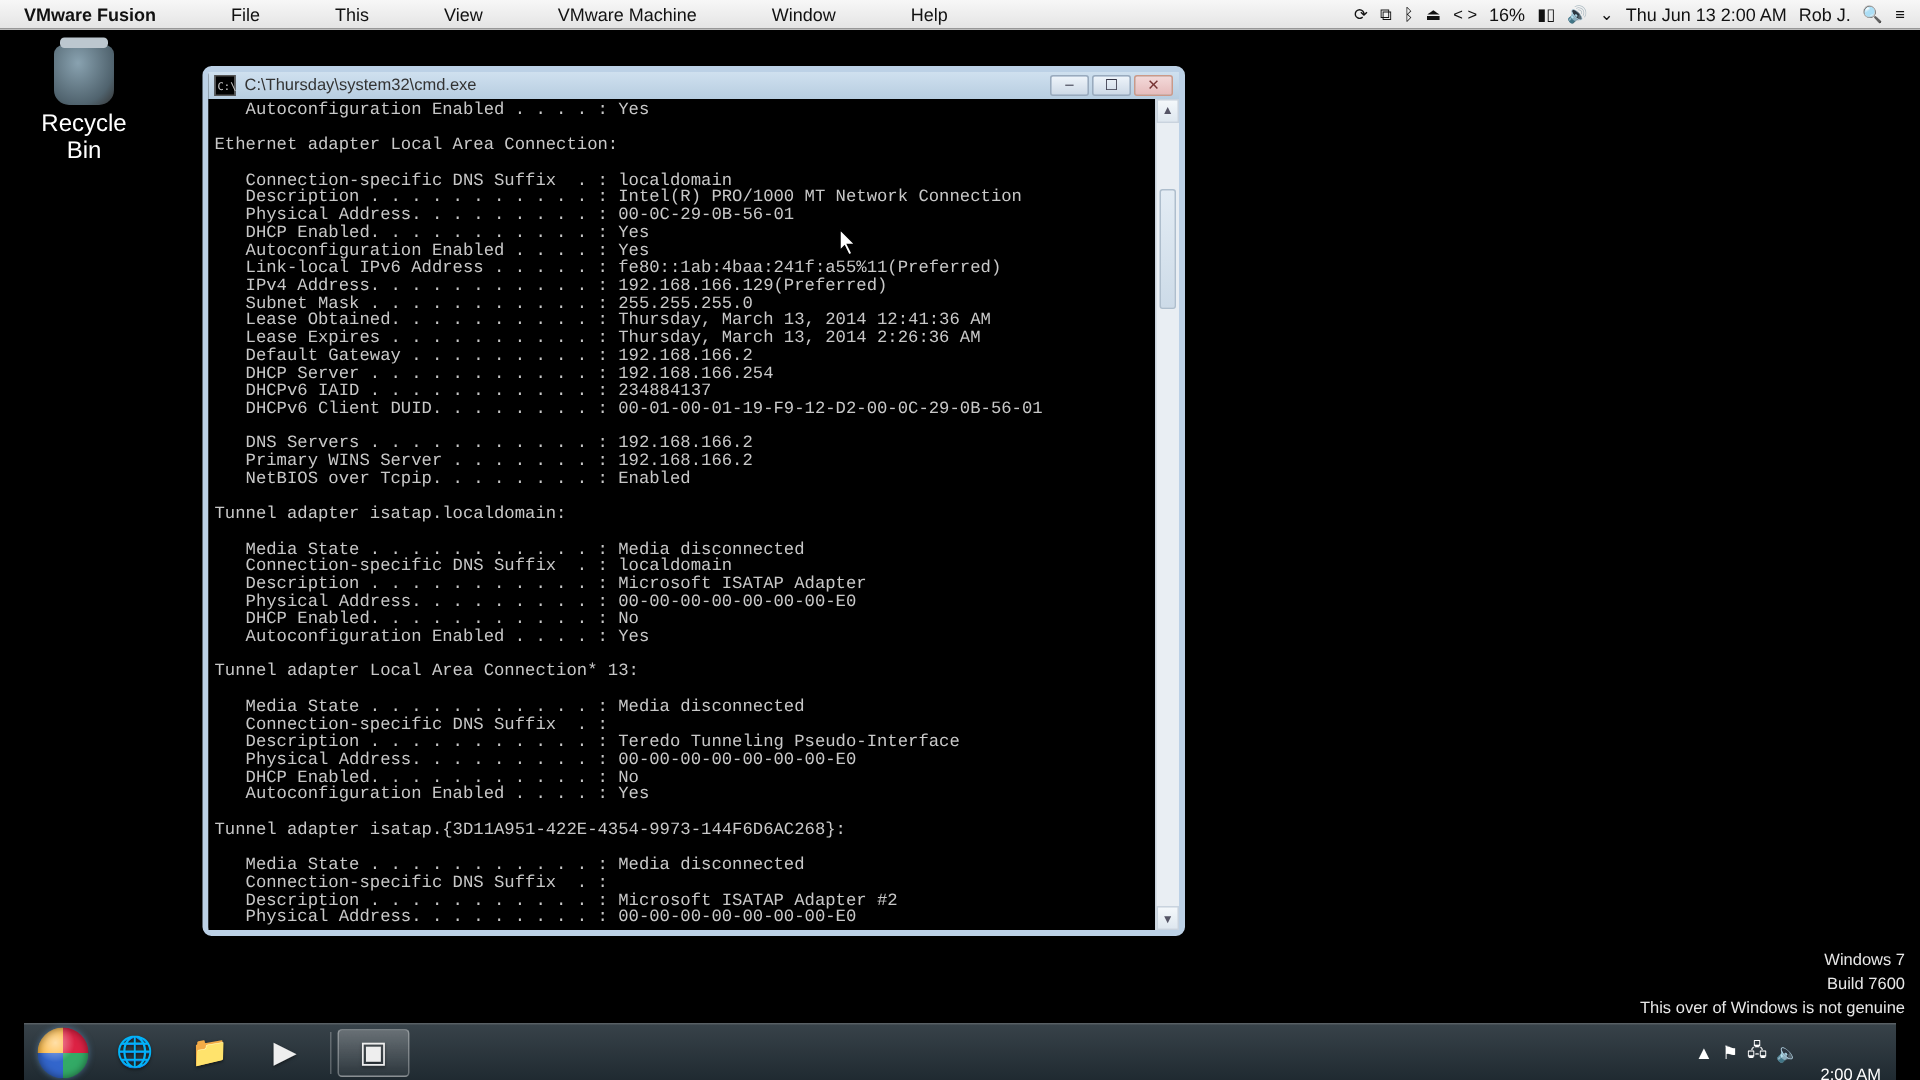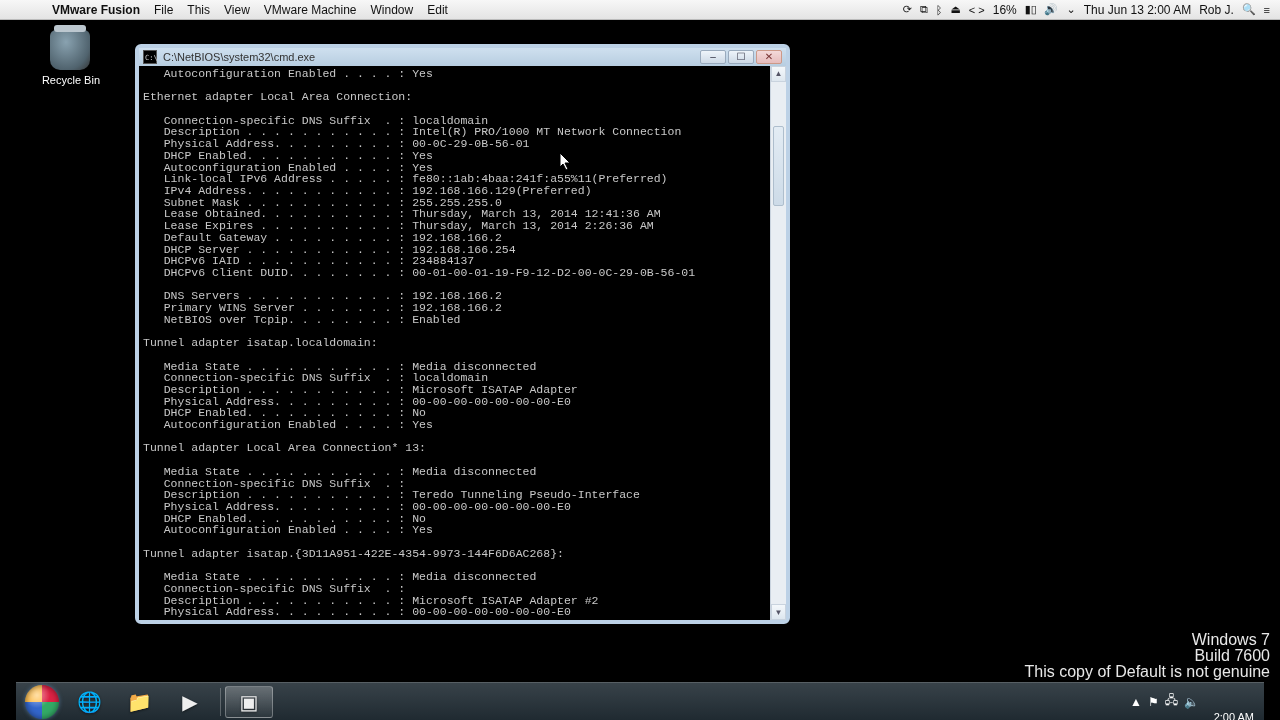--- a/index.html
+++ b/index.html
@@ -17,30 +17,30 @@
   
   .mac-menubar {
     position: absolute; top: 0; left: 0; right: 0; height: 20px;
     background: linear-gradient(#f7f7f7, #e4e4e4);
     border-bottom: 1px solid #bbb;
     display: flex; align-items: center;
     color: #111; font-size: 12px;
     padding: 0 6px;
   }
   .mac-menubar .apple { margin-right: 10px; font-size: 14px; }
-  .mac-menubar .app-name { font-weight: 600; margin-right: 14px; margin-left: 36px; }
-  .mac-menubar .menu-item { margin-right: 14px; cursor: default; }
+  .mac-menubar .app-name { font-weight: 600; margin-right: 14px; }
+  .mac-menubar .menu-item { margin-right: 14px; cursor: default; margin-left: 36px; }
   .mac-menubar .spacer { flex: 1; }
   .mac-menubar .status-icon { margin: 0 4px; font-size: 11px; }
   .mac-menubar .status-text { margin: 0 4px; }
 
   
   .desktop-icon {
-    position: absolute; top: 30px; left: 40px; width: 60px;
-    text-align: right; color: #fff; font-size: 11px;
+    position: absolute; top: 30px; left: 26px; width: 60px;
+    text-align: center; color: #fff; font-size: 16px;
     text-shadow: 0 1px 2px rgba(0,0,0,.8);
   }
   .desktop-icon .bin {
     width: 40px; height: 40px; margin: 0 auto 4px;
     background: radial-gradient(ellipse at 40% 30%, #89a2b0 0%, #50636e 70%, #333 100%);
     border-radius: 6px 6px 10px 10px;
     position: relative;
   }
   .desktop-icon .bin::before {
     content: ""; position: absolute; top: -5px; left: 4px; right: 4px; height: 7px;
@@ -95,21 +95,21 @@
   }
   .cmd-scrollbar .arrow.down { position:absolute; bottom:0; left:0; right:0; }
   .cmd-scrollbar .thumb {
     position: absolute; left: 2px; right: 2px; top: 60px; height: 80px;
     background: linear-gradient(#e3ecf4,#cddbe8); border: 1px solid #aebecd; border-radius: 2px;
   }
 
   
   .win-watermark {
     position: absolute; right: 10px; bottom: 40px;
-    text-align: right; color: #e8e8e8; font-size: 16px;
+    text-align: right; color: #e8e8e8; font-size: 11px;
     font-family: "Segoe UI", Arial, sans-serif;
   }
   .win-watermark div { line-height: 16px; }
 
   
   .win-taskbar {
     position: absolute; left: 16px; right: 16px; bottom: 0; height: 38px;
     background: linear-gradient(rgba(160,190,210,.35), rgba(90,120,140,.35));
     border-top: 1px solid rgba(255,255,255,.25);
     display: flex; align-items: center; padding: 0 4px;
@@ -155,21 +155,21 @@
 <body>
 
 <div class="mac-menubar">
   <span class="apple"></span>
   <span class="app-name">VMware Fusion</span>
   <span class="menu-item">File</span>
   <span class="menu-item">This</span>
   <span class="menu-item">View</span>
   <span class="menu-item">VMware Machine</span>
   <span class="menu-item">Window</span>
-  <span class="menu-item">Edit</span>
+  <span class="menu-item">Help</span>
   <span class="spacer"></span>
   <span class="status-icon">⟳</span>
   <span class="status-icon">⧉</span>
   <span class="status-icon">ᛒ</span>
   <span class="status-icon">⏏</span>
   <span class="status-icon">&lt; &gt;</span>
   <span class="status-text">16%</span>
   <span class="status-icon">▮▯</span>
   <span class="status-icon">🔊</span>
   <span class="status-icon">⌄</span>
@@ -180,21 +180,21 @@
 </div>
 
 <div class="desktop-icon">
   <div class="bin"></div>
   <div>Recycle Bin</div>
 </div>
 
 <div class="cmd-window">
   <div class="cmd-titlebar">
     <span class="cmd-icon"></span>
-    <span class="title-text">C:\NetBIOS\system32\cmd.exe</span>
+    <span class="title-text">C:\Thursday\system32\cmd.exe</span>
     <span class="win-btn">–</span>
     <span class="win-btn">☐</span>
     <span class="win-btn close">✕</span>
   </div>
   <div class="cmd-body">
     <div class="cmd-content">   Autoconfiguration Enabled . . . . : Yes
 
 Ethernet adapter Local Area Connection:
 
    Connection-specific DNS Suffix  . : localdomain
@@ -250,21 +250,21 @@
 
 <div class="fake-cursor">
   <svg viewBox="0 0 12 18" width="12" height="18">
       <path d="M0 0 L0 14 L3 11 L6 17 L8 16 L5 10 L10 10 Z" fill="#fff" stroke="#000" stroke-width="1"></path>
     </svg>
 </div>
 
 <div class="win-watermark">
   <div>Windows 7</div>
   <div>Build 7600</div>
-  <div>This copy of Default is not genuine</div>
+  <div>This over of Windows is not genuine</div>
 </div>
 
 <div class="win-taskbar">
   <div class="taskbar-btn start">
     <div class="orb"></div>
   </div>
   <div class="taskbar-btn">
       <span class="ticon">🌐</span>
     </div>
   <div class="taskbar-btn">

